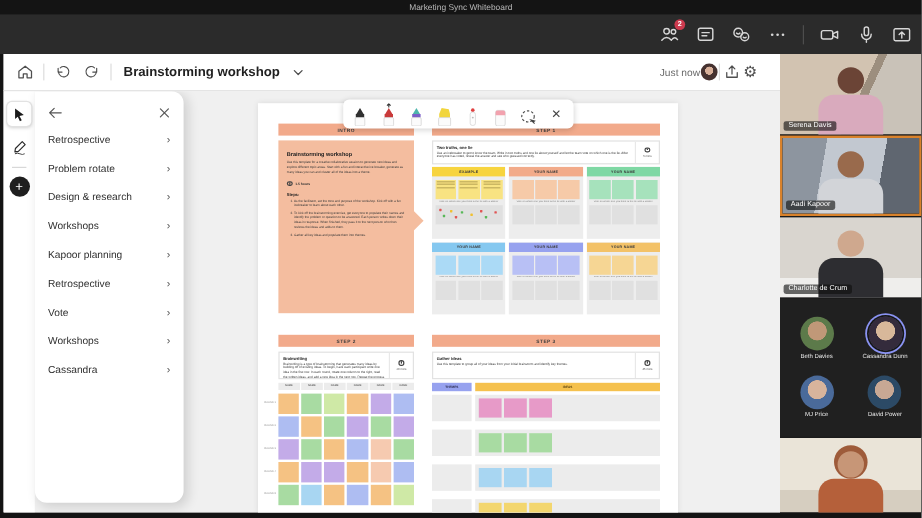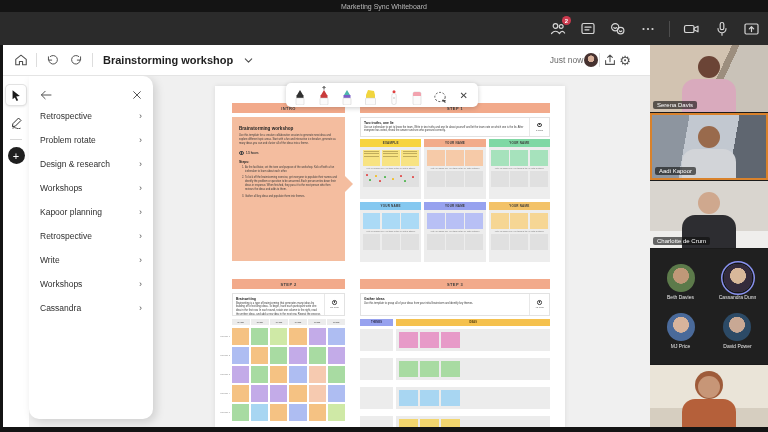--- a/index.html
+++ b/index.html
@@ -276,21 +276,21 @@
               </div>
               <div class="tpl-item">
                 <span>Kapoor planning</span>
                 <span class="tpl-chev">›</span>
               </div>
               <div class="tpl-item">
                 <span>Retrospective</span>
                 <span class="tpl-chev">›</span>
               </div>
               <div class="tpl-item">
-                <span>Write</span>
+                <span>Vote</span>
                 <span class="tpl-chev">›</span>
               </div>
               <div class="tpl-item">
                 <span>Workshops</span>
                 <span class="tpl-chev">›</span>
               </div>
               <div class="tpl-item">
                 <span>Cassandra</span>
                 <span class="tpl-chev">›</span>
               </div>

